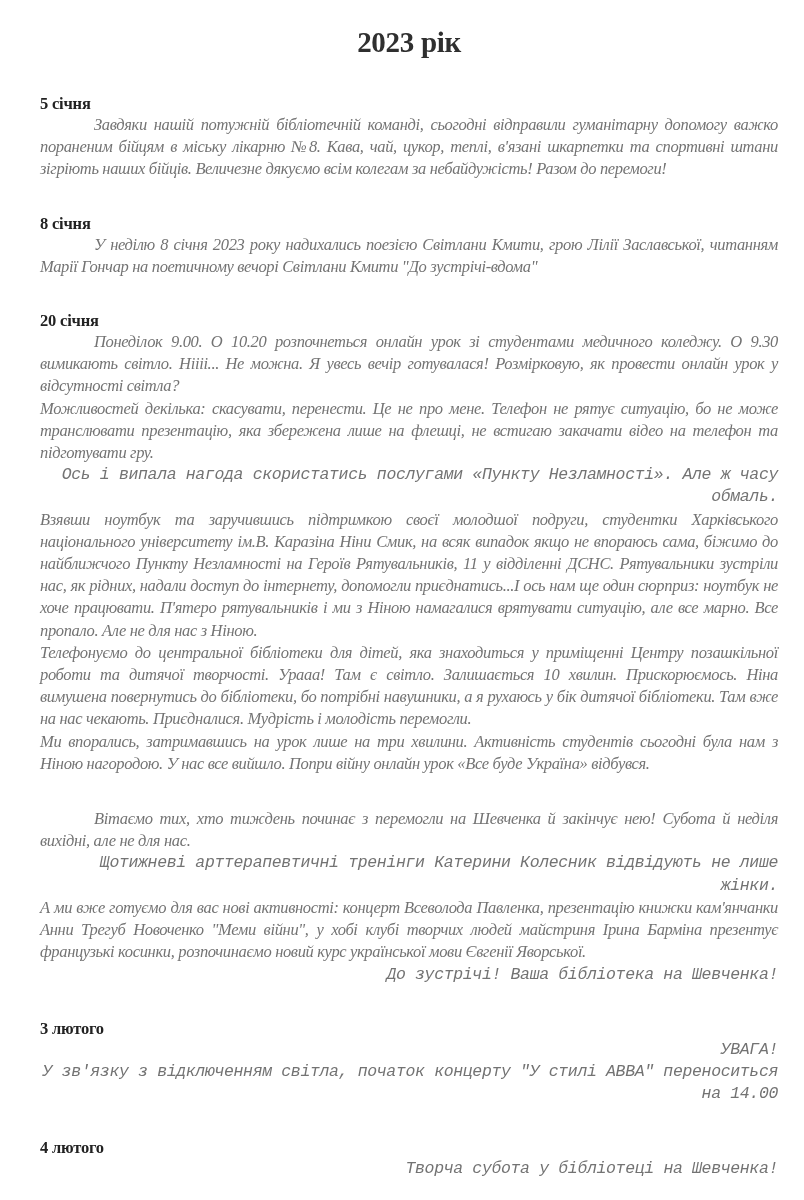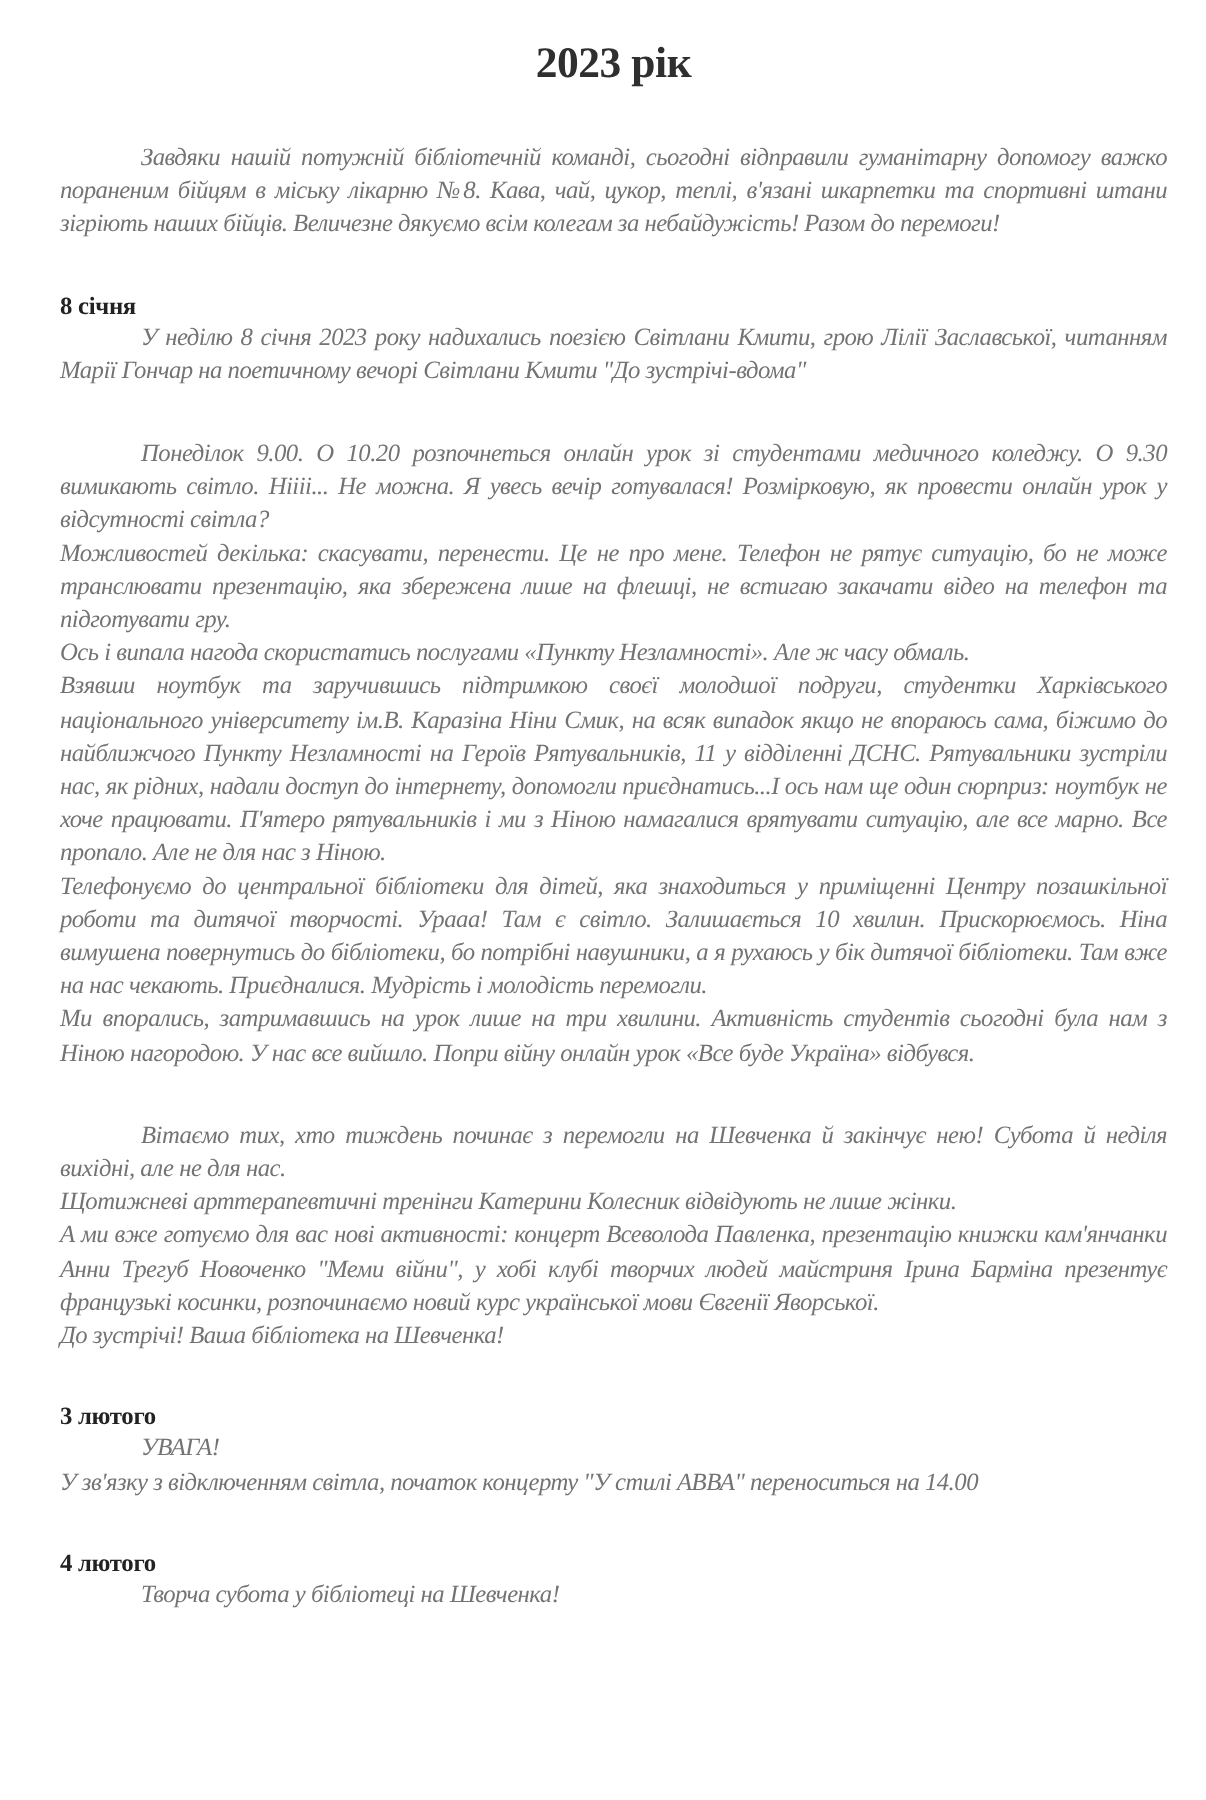--- a/index.html
+++ b/index.html
@@ -19,38 +19,40 @@
   .date {
     font-weight: bold; font-size: 16.5px; line-height: 20px;
     color: #222; margin: 0; letter-spacing: -0.2px;
   }
   .para {
     font-style: italic; font-size: 16.5px; line-height: 22.2px;
     margin: 0; text-align: justify; letter-spacing: -0.35px;
     color: #737373;
   }
   .para.indent { text-indent: 54px; }
-  .para.left { text-align: left; }
+  .para.left { text-align: right; font-family: Liberation Mono, monospace; }
 </style>
 </head>
 <body>
 
 <div class="page">
   <h1 class="title">2023 рік</h1>
 
   <section class="entry first">
+    <p class="date">5 січня</p>
     <p class="para indent">Завдяки нашій потужній бібліотечній команді, сьогодні відправили гуманітарну допомогу важко пораненим бійцям в міську лікарню №8. Кава, чай, цукор, теплі, в'язані шкарпетки та спортивні штани зігріють наших бійців. Величезне дякуємо всім колегам за небайдужість! Разом до перемоги!</p>
   </section>
 
   <section class="entry">
     <p class="date">8 січня</p>
     <p class="para indent">У неділю 8 січня 2023 року надихались поезією Світлани Кмити, грою Лілії Заславської, читанням Марії Гончар на поетичному вечорі Світлани Кмити "До зустрічі-вдома"</p>
   </section>
 
   <section class="entry">
+    <p class="date">20 січня</p>
     <p class="para indent">Понеділок 9.00. О 10.20 розпочнеться онлайн урок зі студентами медичного коледжу. О 9.30 вимикають світло. Ніііі... Не можна. Я увесь вечір готувалася! Розмірковую, як провести онлайн урок у відсутності світла?</p>
     <p class="para">Можливостей декілька: скасувати, перенести. Це не про мене. Телефон не рятує ситуацію, бо не може транслювати презентацію, яка збережена лише на флешці, не встигаю закачати відео на телефон та підготувати гру.</p>
     <p class="para left">Ось і випала нагода скористатись послугами «Пункту Незламності». Але ж часу обмаль.</p>
     <p class="para">Взявши ноутбук та заручившись підтримкою своєї молодшої подруги, студентки Харківського національного університету ім.В. Каразіна Ніни Смик, на всяк випадок якщо не впораюсь сама, біжимо до найближчого Пункту Незламності на Героїв Рятувальників, 11 у відділенні ДСНС. Рятувальники зустріли нас, як рідних, надали доступ до інтернету, допомогли приєднатись...І ось нам ще один сюрприз: ноутбук не хоче працювати. П'ятеро рятувальників і ми з Ніною намагалися врятувати ситуацію, але все марно. Все пропало. Але не для нас з Ніною.</p>
     <p class="para">Телефонуємо до центральної бібліотеки для дітей, яка знаходиться у приміщенні Центру позашкільної роботи та дитячої творчості. Ураaa! Там є світло. Залишається 10 хвилин. Прискорюємось. Ніна вимушена повернутись до бібліотеки, бо потрібні навушники, а я рухаюсь у бік дитячої бібліотеки. Там вже на нас чекають. Приєдналися. Мудрість і молодість перемогли.</p>
     <p class="para">Ми впорались, затримавшись на урок лише на три хвилини. Активність студентів сьогодні була нам з Ніною нагородою. У нас все вийшло. Попри війну онлайн урок «Все буде Україна» відбувся.</p>
   </section>
 
   <section class="entry">
     <p class="para indent">Вітаємо тих, хто тиждень починає з перемогли на Шевченка й закінчує нею! Субота й неділя вихідні, але не для нас.</p>

